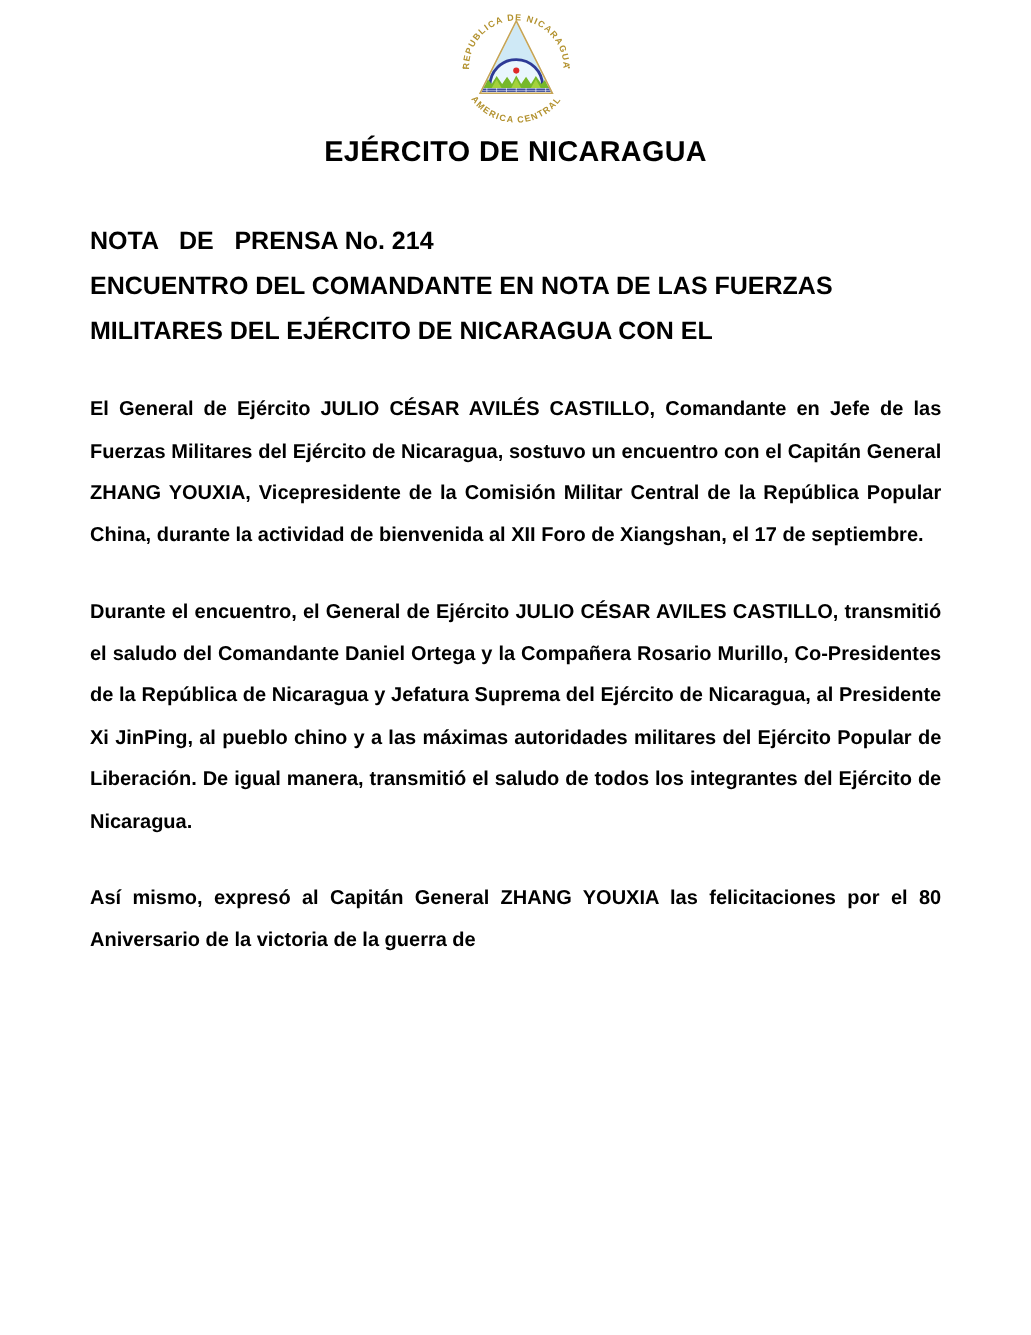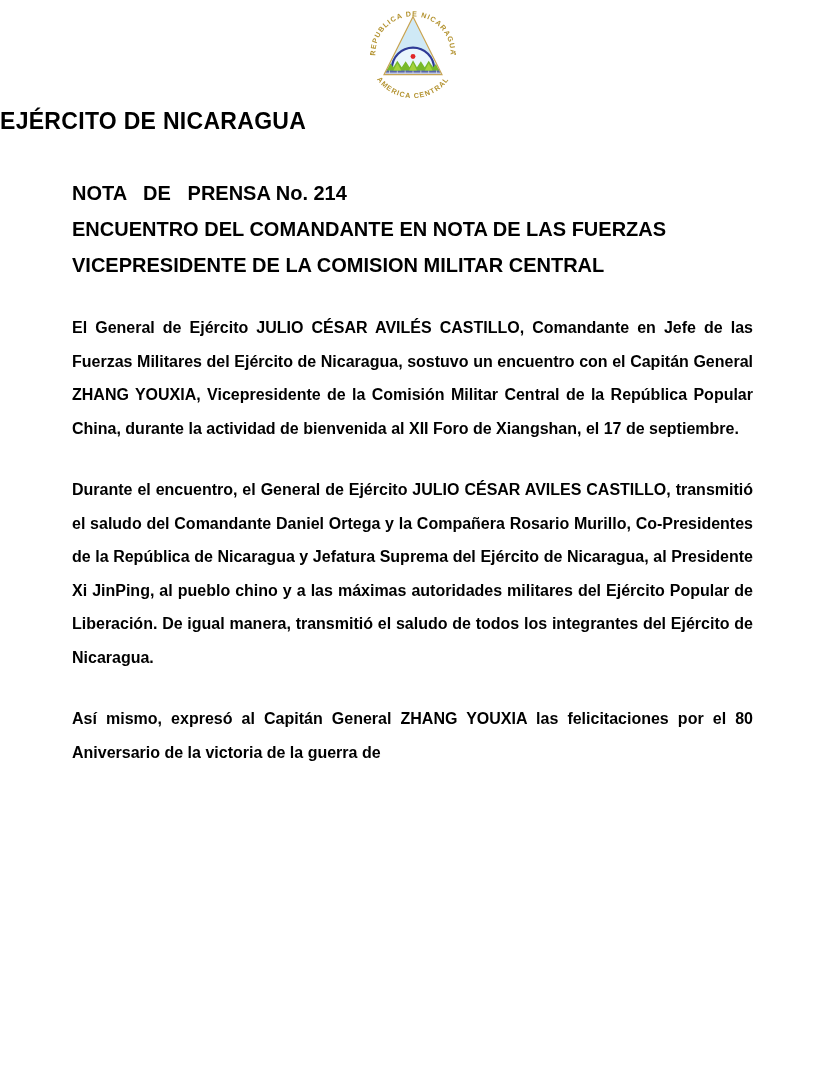--- a/index.html
+++ b/index.html
@@ -34,20 +34,21 @@
   .rainbow { fill: none; stroke: #2e3a96; stroke-width: 2.3; }
   .cap { fill: #e02828; }
   .water { fill: #24358f; }
   .water-line { stroke: #ffffff; stroke-width: 0.55; }
   .volcano { fill: #76b82a; }
   .volcano-hl { fill: #a4d23c; }
   .sep-dot { fill: #b3922f; }
 
   .title {
     margin-top: 4px;
+    text-align: center;
     font-size: 23px;
     line-height: 28px;
     font-weight: bold;
     letter-spacing: 0.3px;
   }
   .content {
     margin: 0 72px;
     width: 681px;
   }
   .heading {
@@ -114,21 +115,21 @@
     </svg>
   </div>
 
   <h1 class="title">EJÉRCITO DE NICARAGUA</h1>
 
   <div class="content">
 
     <div class="heading">
       <div class="heading-line">NOTA   DE   PRENSA No. 214</div>
       <div class="heading-line">ENCUENTRO DEL COMANDANTE EN NOTA DE LAS FUERZAS</div>
-      <div class="heading-line">VICEPRESIDENTE DE LA COMISION MILITAR CENTRAL</div>
+      <div class="heading-line">MILITARES DEL EJÉRCITO DE NICARAGUA CON EL</div>
     </div>
 
     <p class="para">El General de Ejército JULIO CÉSAR AVILÉS CASTILLO, Comandante en Jefe de las Fuerzas Militares del Ejército de Nicaragua, sostuvo un encuentro con el Capitán General ZHANG YOUXIA, Vicepresidente de la Comisión Militar Central de la República Popular China, durante la actividad de bienvenida al XII Foro de Xiangshan, el 17 de septiembre.</p>
 
     <p class="para">Durante el encuentro, el General de Ejército JULIO CÉSAR AVILES CASTILLO, transmitió el saludo del Comandante Daniel Ortega y la Compañera Rosario Murillo, Co-Presidentes de la República de Nicaragua y Jefatura Suprema del Ejército de Nicaragua, al Presidente Xi JinPing, al pueblo chino y a las máximas autoridades militares del Ejército Popular de Liberación. De igual manera, transmitió el saludo de todos los integrantes del Ejército de Nicaragua.</p>
 
     <p class="para">Así mismo, expresó al Capitán General ZHANG YOUXIA las felicitaciones por el 80 Aniversario de la victoria de la guerra de</p>
 
   </div>
 </div>

